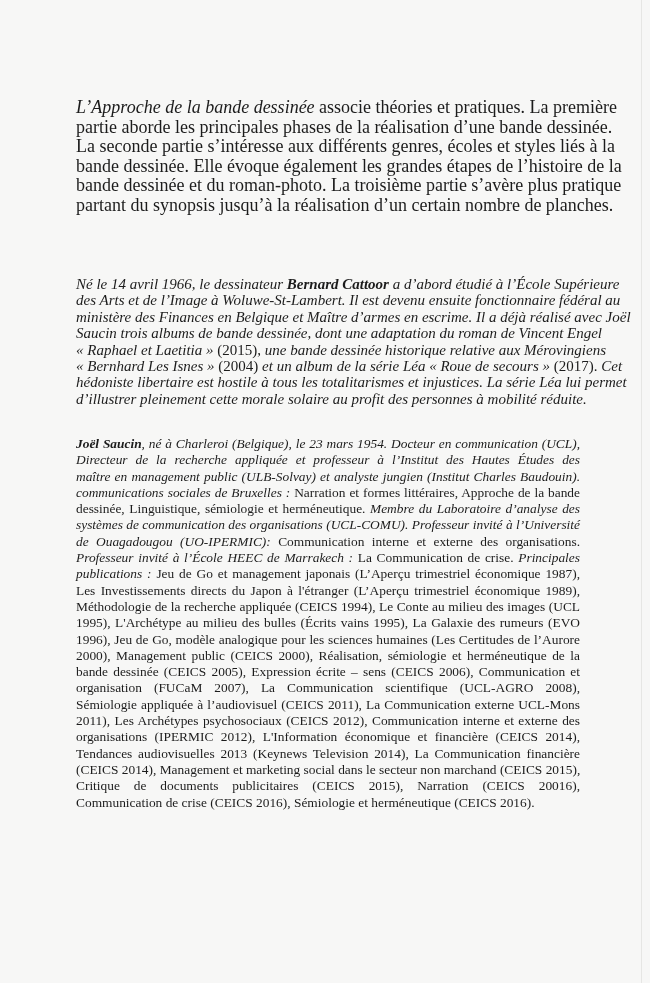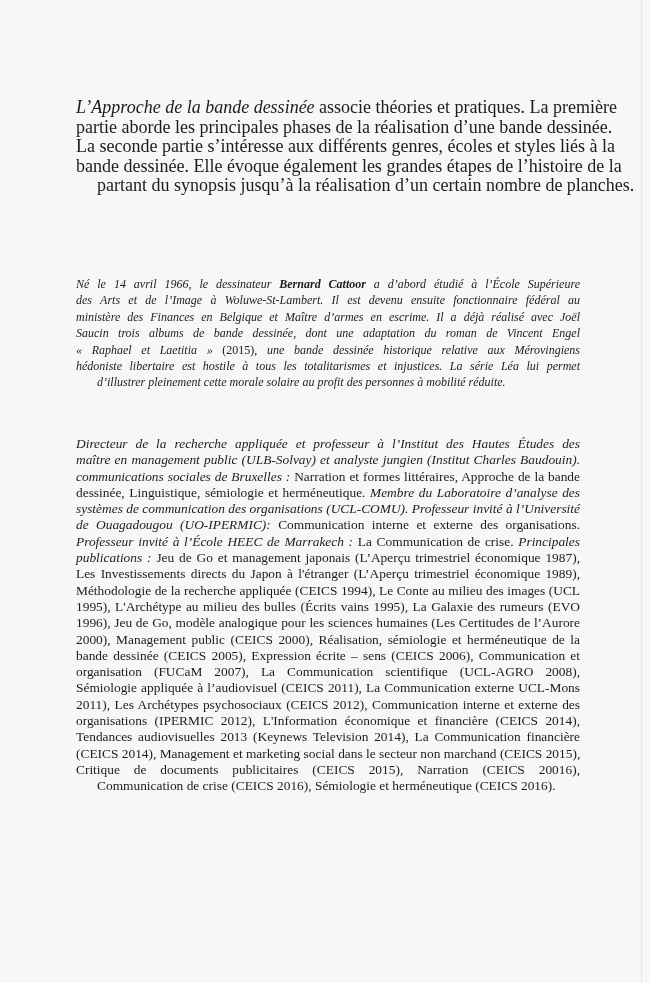--- a/index.html
+++ b/index.html
@@ -10,52 +10,55 @@
       overflow: hidden;
       font-family: "Liberation Serif", "DejaVu Serif", serif;
       color: #1c1c1c;
     }
     .edge {
       position: absolute; top: 0; bottom: 0; right: 8px; width: 1px;
       background: #e6e6e4;
     }
     .block { position: absolute; left: 76px; width: 504px; }
     .intro { top: 98px; font-size: 18px; line-height: 19.6px; }
-    .bio1 { top: 276px; font-size: 12px; line-height: 16.4px; font-family: Liberation Serif, serif; }
+    .bio1 { top: 276px; font-size: 15px; line-height: 16.4px; font-family: Liberation Serif, serif; }
     .bio2 { top: 436px; font-size: 13.4px; line-height: 16.3px; }
     .line { display: block; white-space: nowrap; text-align: justify; text-align-last: justify; }
-    .line.last { text-align-last: left; margin-left: 21px; }
+    .line.last { text-align-last: left; }
     .it { font-style: italic; }
     .bd { font-weight: bold; }
     .bio1 .line { font-style: italic; }
   </style>
 </head>
 <body>
 
 <div class="edge"></div>
 
 <div class="block intro">
   <span class="line"><span class="it">L’Approche de la bande dessinée</span><span> associe théories et pratiques.  La première</span></span>
   <span class="line">partie aborde les principales phases de la réalisation d’une bande dessinée.</span>
   <span class="line">La seconde partie s’intéresse aux différents genres, écoles  et styles liés à la</span>
   <span class="line">bande dessinée. Elle évoque également les grandes étapes de l’histoire de la</span>
+  <span class="line">bande dessinée et du roman-photo. La troisième partie s’avère plus pratique</span>
   <span class="line last">partant du synopsis jusqu’à la réalisation d’un certain nombre de planches.</span>
 </div>
 
 <div class="block bio1">
   <span class="line"><span>Né le 14 avril 1966, le dessinateur </span><span class="bd">Bernard Cattoor</span><span> a d’abord étudié à l’École  Supérieure</span></span>
   <span class="line">des Arts et de l’Image à Woluwe-St-Lambert. Il est devenu ensuite fonctionnaire fédéral au</span>
   <span class="line">ministère des Finances en Belgique et Maître d’armes en escrime. Il a déjà réalisé avec Joël</span>
   <span class="line">Saucin trois albums de bande dessinée, dont une adaptation du roman de Vincent Engel</span>
   <span class="line"><span>« Raphael et Laetitia »</span><span style="font-style:normal"> (2015), </span><span>une bande dessinée historique relative aux Mérovingiens</span></span>
+  <span class="line"><span>« Bernhard Les Isnes »</span><span style="font-style:normal"> (2004)  </span><span>et un album de la série Léa « Roue de secours »</span><span style="font-style:normal"> (2017). </span><span>Cet</span></span>
   <span class="line">hédoniste libertaire est hostile à tous les totalitarismes et injustices. La série Léa lui permet</span>
   <span class="line last">d’illustrer pleinement cette morale solaire au profit des personnes à mobilité réduite.</span>
 </div>
 
 <div class="block bio2">
+  <span class="line it"><span class="bd">Joël Saucin</span><span>, né à Charleroi (Belgique), le 23 mars 1954. Docteur en communication (UCL),</span></span>
   <span class="line it">Directeur de la recherche appliquée et professeur à l’Institut des Hautes Études des</span>
   <span class="line it">maître en management public (ULB-Solvay) et analyste jungien (Institut Charles Baudouin).</span>
   <span class="line"><span class="it">communications sociales de Bruxelles : </span><span>Narration et formes littéraires, Approche de la bande</span></span>
   <span class="line"><span>dessinée, Linguistique, sémiologie et herméneutique. </span><span class="it">Membre du Laboratoire d’analyse des</span></span>
   <span class="line it">systèmes de communication des organisations (UCL-COMU). Professeur invité à l’Université</span>
   <span class="line"><span class="it">de Ouagadougou (UO-IPERMIC): </span><span>Communication interne et externe des organisations.</span></span>
   <span class="line"><span class="it">Professeur invité à l’École HEEC de Marrakech : </span><span>La Communication de crise. </span><span class="it">Principales</span></span>
   <span class="line"><span class="it">publications : </span><span>Jeu de Go et management japonais (L’Aperçu trimestriel économique 1987),</span></span>
   <span class="line">Les Investissements directs du Japon à l'étranger (L’Aperçu trimestriel économique 1989),</span>
   <span class="line">Méthodologie de la recherche appliquée (CEICS 1994), Le Conte au milieu des images (UCL</span>

